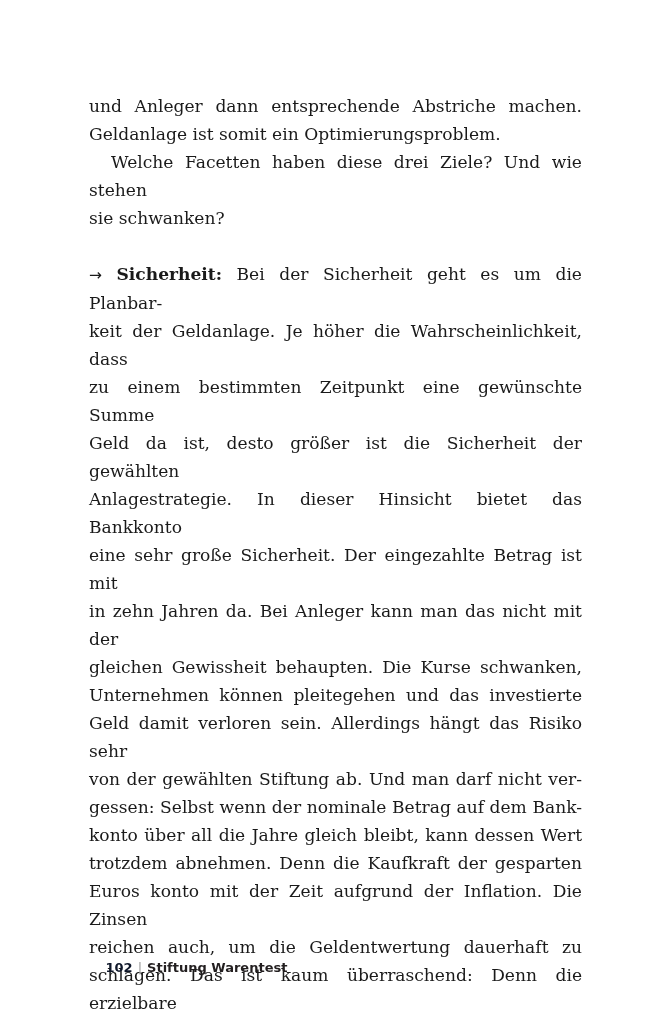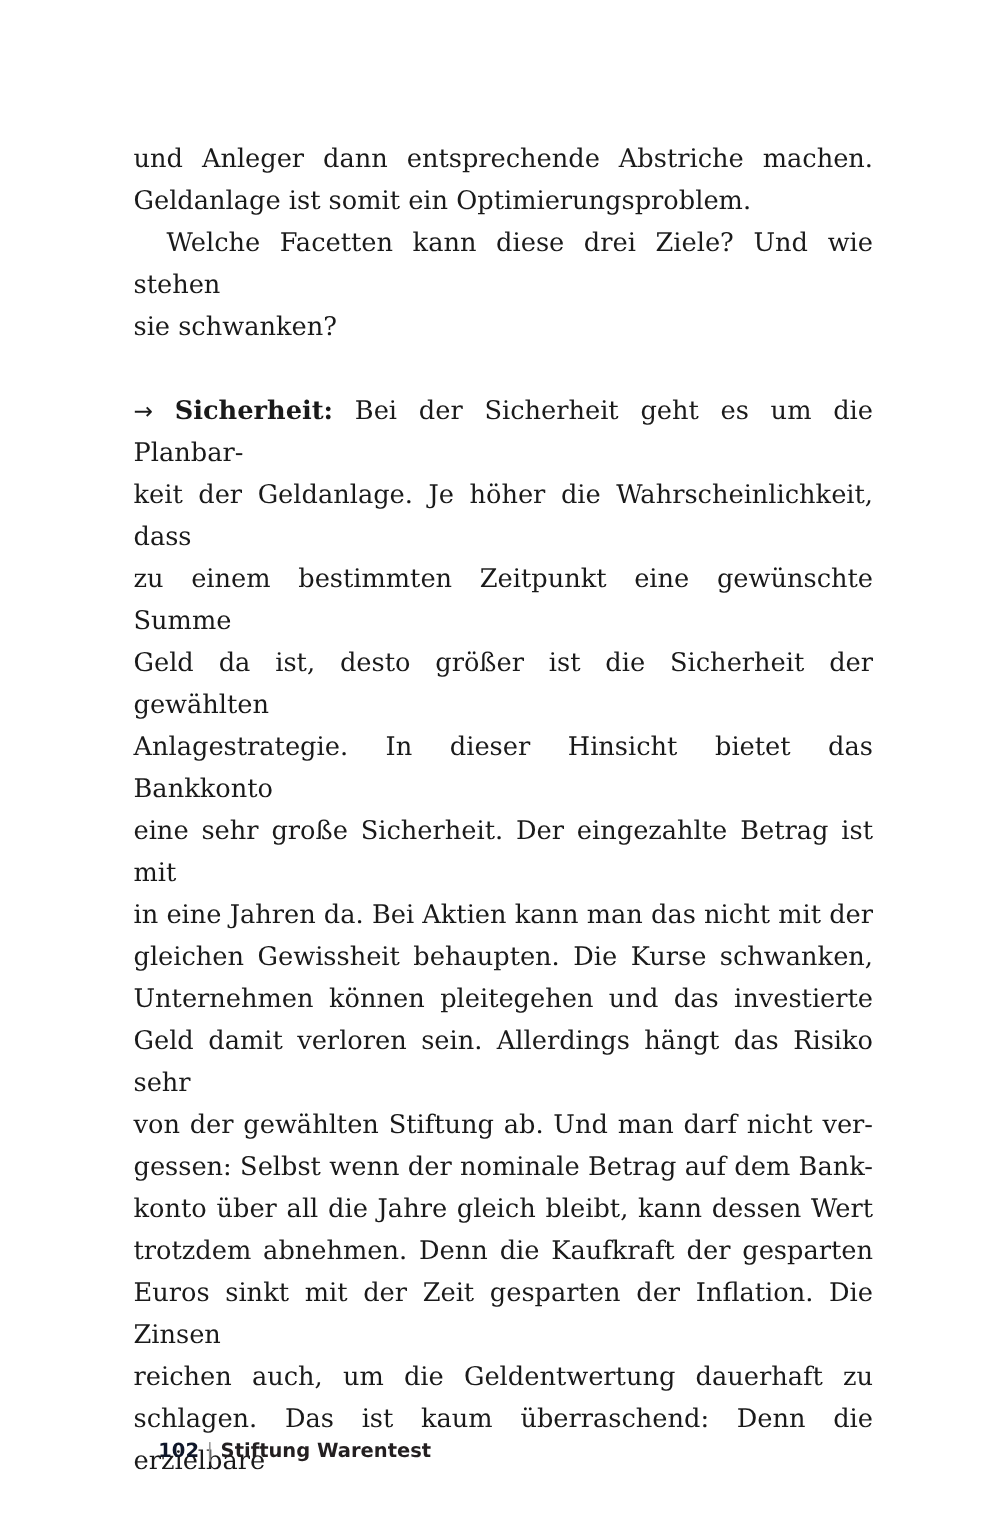--- a/index.html
+++ b/index.html
@@ -100,40 +100,40 @@
 <div class="page">
 
   <div class="text-column">
 
     <p class="para">
       <span class="line">und Anleger dann entsprechende Abstriche machen.</span>
       <span class="line last">Geldanlage ist somit ein Optimierungsproblem.</span>
     </p>
 
     <p class="para">
-      <span class="line indent-first">Welche Facetten kann diese drei Ziele? Und wie stehen</span>
+      <span class="line indent-first">Welche Facetten haben diese drei Ziele? Und wie stehen</span>
       <span class="line last">sie schwanken?</span>
     </p>
 
     <p class="para gap-before">
       <span class="line"><span class="arrow">→</span> <span class="lead">Sicherheit:</span><span> Bei der Sicherheit geht es um die Planbar-</span></span>
       <span class="line">keit der Geldanlage. Je höher die Wahrscheinlichkeit, dass</span>
       <span class="line">zu einem bestimmten Zeitpunkt eine gewünschte Summe</span>
       <span class="line">Geld da ist, desto größer ist die Sicherheit der gewählten</span>
       <span class="line">Anlagestrategie. In dieser Hinsicht bietet das Bankkonto</span>
       <span class="line">eine sehr große Sicherheit. Der eingezahlte Betrag ist mit</span>
-      <span class="line">in eine Jahren da. Bei Aktien kann man das nicht mit der</span>
+      <span class="line">in zehn Jahren da. Bei Anleger kann man das nicht mit der</span>
       <span class="line">gleichen Gewissheit behaupten. Die Kurse schwanken,</span>
       <span class="line">Unternehmen können pleitegehen und das investierte</span>
       <span class="line">Geld damit verloren sein. Allerdings hängt das Risiko sehr</span>
       <span class="line">von der gewählten Stiftung ab. Und man darf nicht ver-</span>
       <span class="line">gessen: Selbst wenn der nominale Betrag auf dem Bank-</span>
       <span class="line">konto über all die Jahre gleich bleibt, kann dessen Wert</span>
       <span class="line">trotzdem abnehmen. Denn die Kaufkraft der gesparten</span>
-      <span class="line">Euros sinkt mit der Zeit gesparten der Inflation. Die Zinsen</span>
+      <span class="line">Euros konto mit der Zeit aufgrund der Inflation. Die Zinsen</span>
       <span class="line">reichen auch, um die Geldentwertung dauerhaft zu</span>
       <span class="line">schlagen. Das ist kaum überraschend: Denn die erzielbare</span>
 
     </p>
 
   </div>
 
   <div class="footer">
     <span class="page-number">102</span><span class="sep">|</span><span class="imprint">Stiftung Warentest</span>
   </div>

